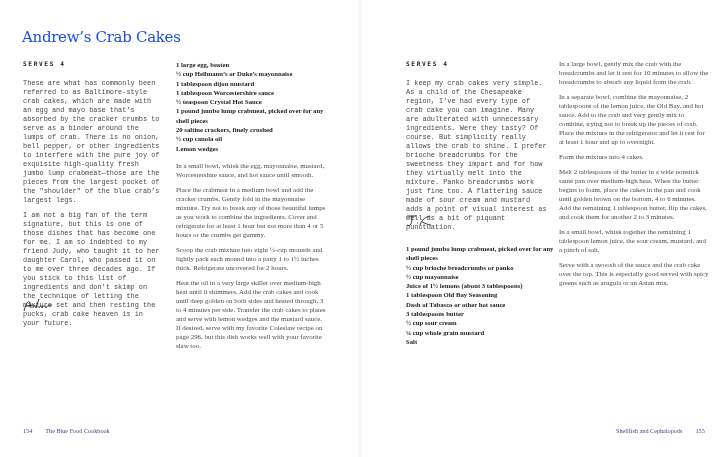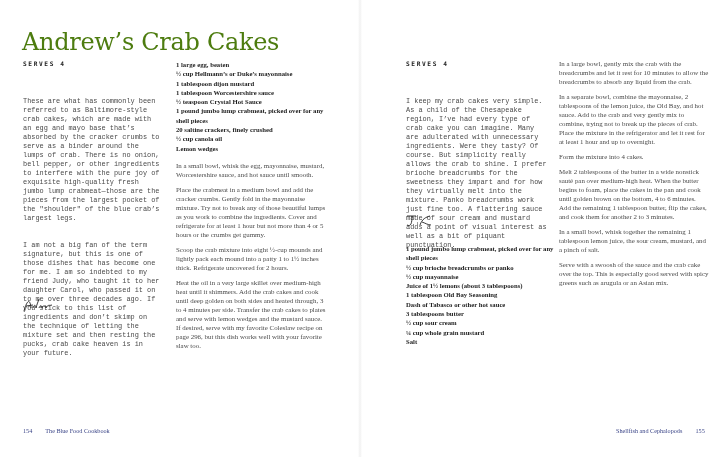--- a/index.html
+++ b/index.html
@@ -1,23 +1,23 @@
 <!DOCTYPE html>
 <html><head>
 <meta charset="utf-8">
 <style>
   html, body { margin:0; padding:0; }
   body { width:720px; height:457px; background:#ffffff; position:relative; overflow:hidden; }
   .page { position:absolute; top:0; height:457px; }
   .left-page { left:0; width:360px; }
   .right-page { left:360px; width:360px; }
-  .title { position:absolute; font-family:"DejaVu Serif", serif; font-size:24px; color:#4d7c0f; letter-spacing:-0.3px; white-space:nowrap; }
+  .title { position:absolute; font-family:"DejaVu Serif", serif; font-size:15px; color:#1d4ed8; letter-spacing:-0.3px; white-space:nowrap; }
   .serves { position:absolute; font-family:"DejaVu Sans Mono", monospace; font-size:6.2px; font-weight:bold; letter-spacing:1.6px; color:#222; }
   .mono { position:absolute; font-family:"Liberation Mono", monospace; font-size:6.9px; line-height:9px; color:#4a4a4a; }
-  .mono p { margin:18px 0 6px 0; }
+  .mono p { margin:0 0 6px 0; }
   .tip { color:#2e3a8c; font-weight:bold; }
   .ingredients { position:absolute; font-family:"Liberation Serif", serif; font-weight:bold; font-size:6.7px; line-height:9.3px; color:#1e1e1e; margin:0; padding:0; list-style:none; }
   .ingredients li { margin:0; }
   .steps { position:absolute; font-family:"Liberation Serif", serif; font-size:6.9px; line-height:9px; color:#4a4a4a; }
   .steps p { margin:0 0 6px 0; }
   .sig { position:absolute; }
   .footer { position:absolute; font-family:"Liberation Serif", serif; font-size:6.2px; color:#3c4688; white-space:nowrap; }
   .gutter { position:absolute; left:358px; top:0; width:4px; height:457px; background:linear-gradient(to right, #ffffff, #f1f1f1, #ffffff); }
 </style>
 </head>

